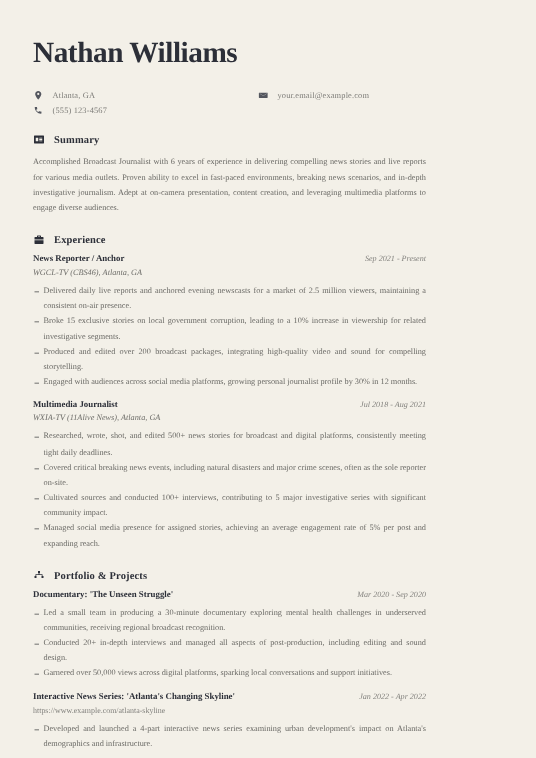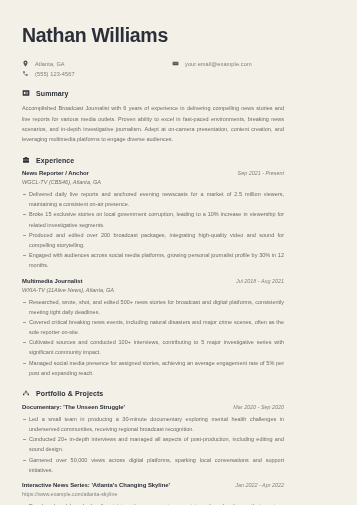--- a/index.html
+++ b/index.html
@@ -14,20 +14,21 @@
     color: #5d5c59;
     overflow: hidden;
   }
   .page {
     width: 306px;
     height: 505px;
     box-sizing: border-box;
     padding: 20px 22px 0 22px;
     background: #f3f0e8;
     position: relative;
+    font-family: Liberation Serif, serif;
   }
   .name {
     font-size: 19.5px;
     font-weight: bold;
     color: #2c2f38;
     letter-spacing: -0.3px;
     margin: 5px 0 0 0;
     line-height: 1.1;
   }
   .contact-block {

